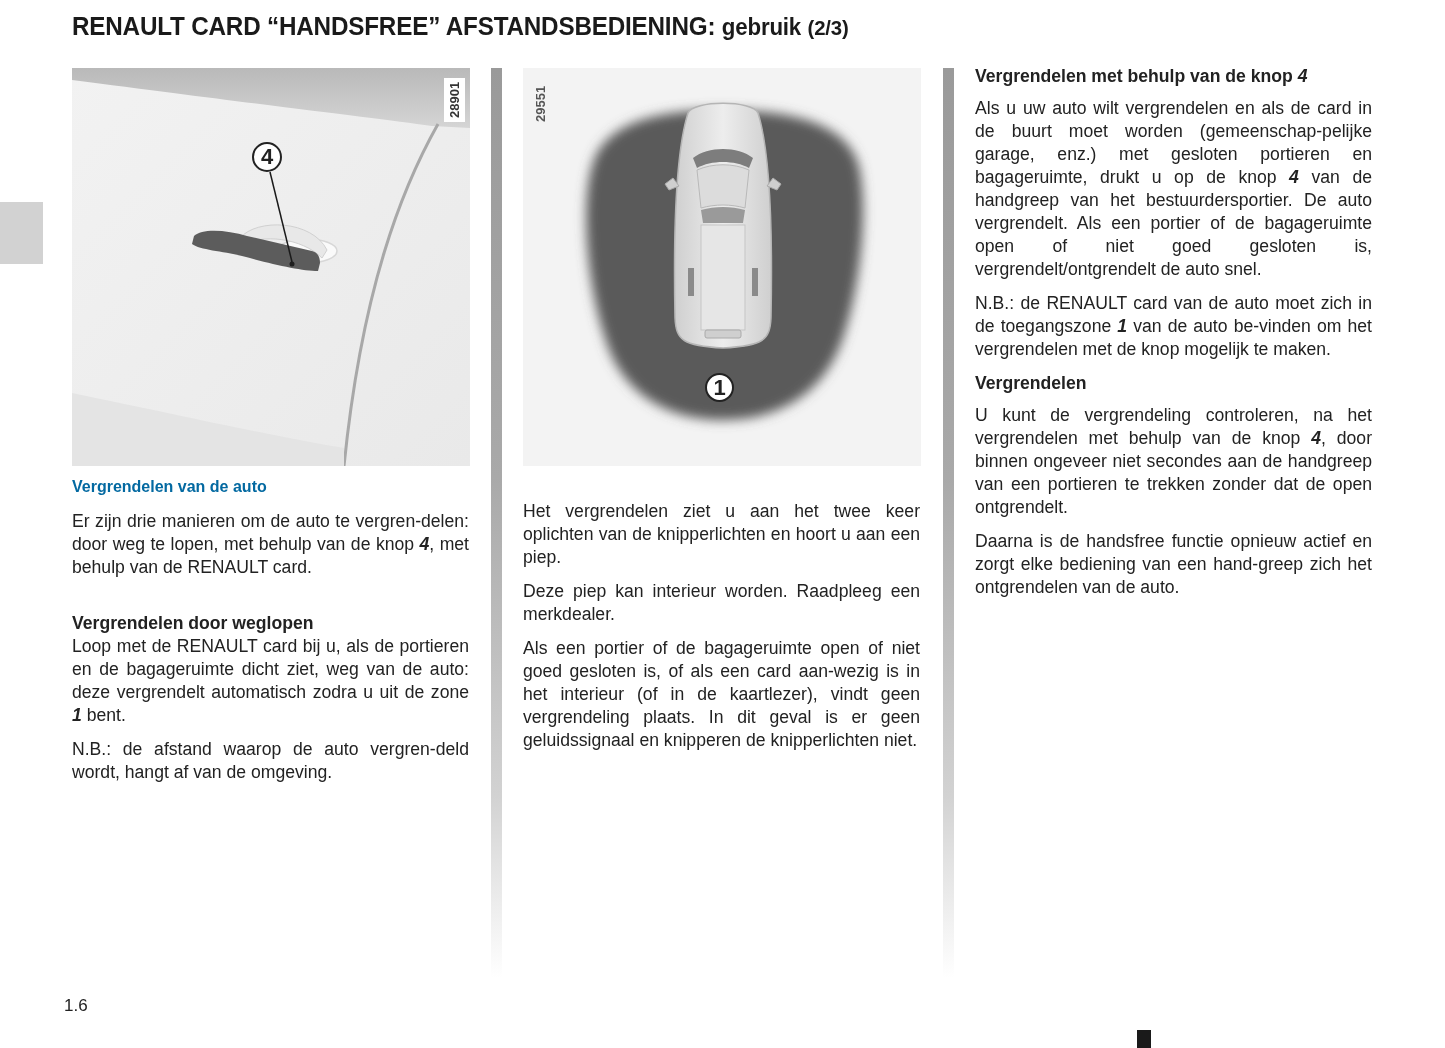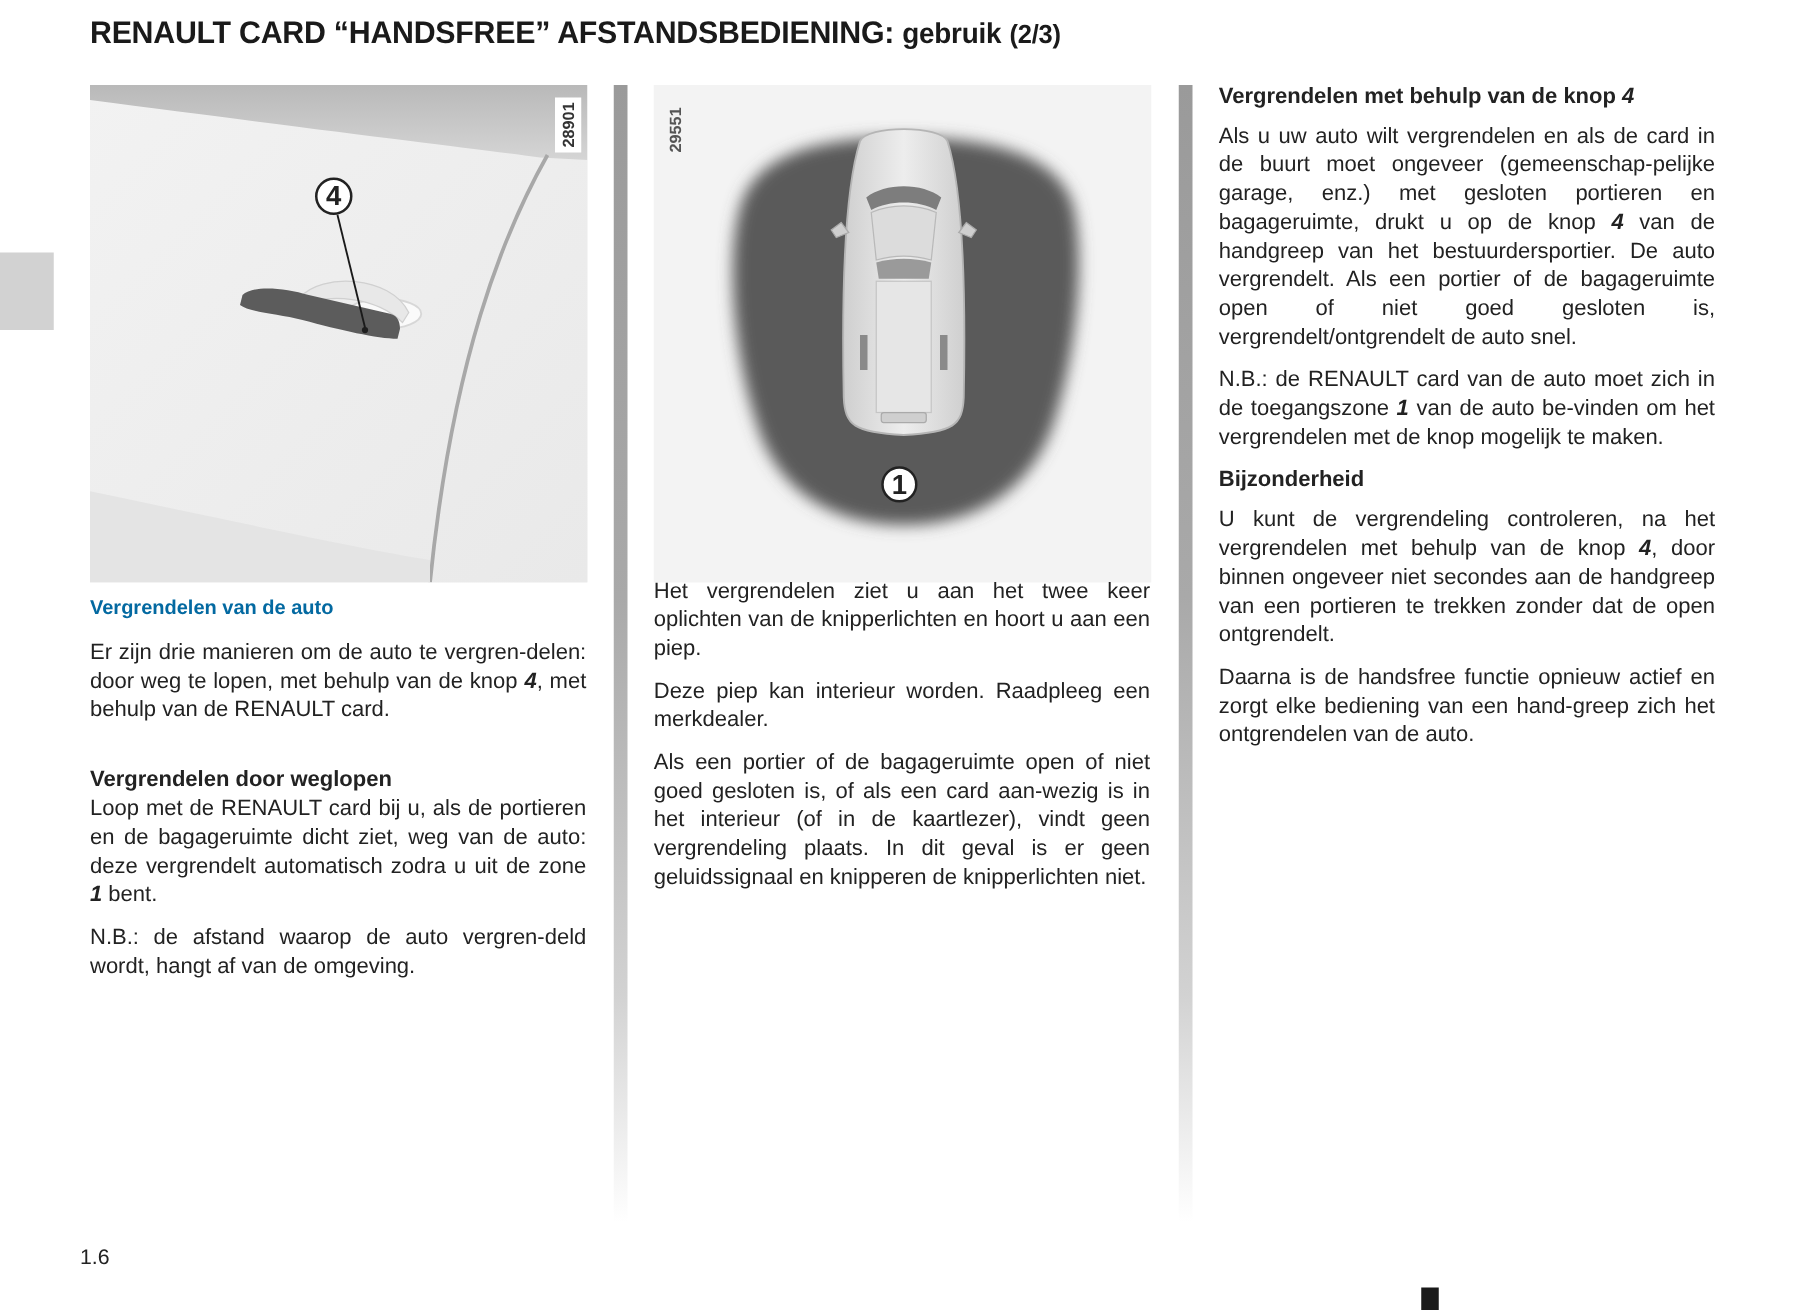--- a/index.html
+++ b/index.html
@@ -48,21 +48,21 @@
     border: 2px solid #222; background: #ffffff; box-sizing: border-box;
     font-size: 22px; font-weight: bold; color: #222;
     display: flex; align-items: center; justify-content: center;
     font-family: "Liberation Sans", sans-serif;
   }
   .f1 .callout { left: 180px; top: 74px; }
   .f2 .callout { left: 182px; top: 305px; width: 29px; height: 29px; }
 
   .col { position: absolute; width: 397px; font-size: 17.6px; line-height: 23px; }
   .col.c1 { left: 72px; top: 472px; }
-  .col.c2 { left: 523px; top: 461px; }
+  .col.c2 { left: 523px; top: 500px; }
   .col.c3 { left: 975px; top: 65px; }
 
   .col p { margin: 0 0 11px 0; text-align: justify; hyphens: manual; }
   .h2 {
     font-size: 16px; font-weight: bold; margin: 0 0 8px 0; line-height: 30px; color: #0369a1;
   }
   .h3 {
     font-size: 17.6px; font-weight: bold; margin: 0; line-height: 23px; color: #222;
   }
   .h3.spaced { margin-bottom: 9px; }
@@ -153,21 +153,21 @@
 </div>
 
 <div class="col c2">
   <p><span>Het vergrendelen ziet u aan het </span><b>twee</b><span> keer oplichten van de knipperlichten en hoort u aan een piep.</span></p>
   <p>Deze piep kan interieur worden. Raadpleeg een merkdealer.</p>
   <p><span>Als een portier of de bagageruimte open of niet goed gesloten is, of als een card aan-wezig is in het interieur (of in de kaartlezer), vindt geen vergrendeling plaats. In dit geval </span><b>is er geen geluidssignaal en knipperen de knipperlichten niet.</b></p>
 </div>
 
 <div class="col c3">
   <h3 class="h3 spaced"><span>Vergrendelen met behulp van de knop </span><i class="num">4</i></h3>
-  <p><span>Als u uw auto wilt vergrendelen en als de card in de buurt moet ongeveer (gemeenschap-pelijke garage, enz.) met gesloten portieren en bagageruimte, drukt u op de knop </span><i class="num">4</i><span> van de handgreep van het bestuurdersportier. De auto vergrendelt. Als een portier of de bagageruimte open of niet goed gesloten is, vergrendelt/ontgrendelt de auto snel.</span></p>
+  <p><span>Als u uw auto wilt vergrendelen en als de card in de buurt moet worden (gemeenschap-pelijke garage, enz.) met gesloten portieren en bagageruimte, drukt u op de knop </span><i class="num">4</i><span> van de handgreep van het bestuurdersportier. De auto vergrendelt. Als een portier of de bagageruimte open of niet goed gesloten is, vergrendelt/ontgrendelt de auto snel.</span></p>
   <p><b>N.B.:</b><span> de RENAULT card van de auto moet zich in de toegangszone </span><i class="num">1</i><span> van de auto be-vinden om het vergrendelen met de knop mogelijk te maken.</span></p>
-  <h3 class="h3 spaced">Bijzonderheid</h3>
+  <h3 class="h3 spaced">Vergrendelen</h3>
   <p><span>U kunt de vergrendeling controleren, na het vergrendelen met behulp van de knop </span><i class="num">4</i><span>, door binnen ongeveer </span><b>niet</b><span> secondes aan de handgreep van een portieren te trekken zonder dat de open ontgrendelt.</span></p>
   <p>Daarna is de handsfree functie opnieuw actief en zorgt elke bediening van een hand-greep zich het ontgrendelen van de auto.</p>
 </div>
 
 <div class="page-number">1.6</div>
 <div class="end-marker"></div>
 
 </body></html>

